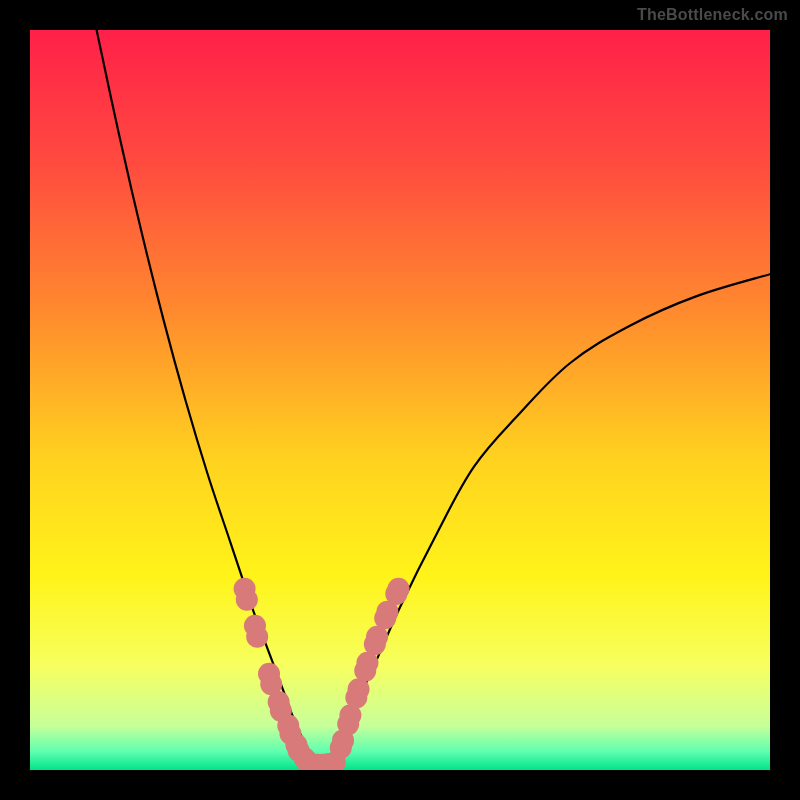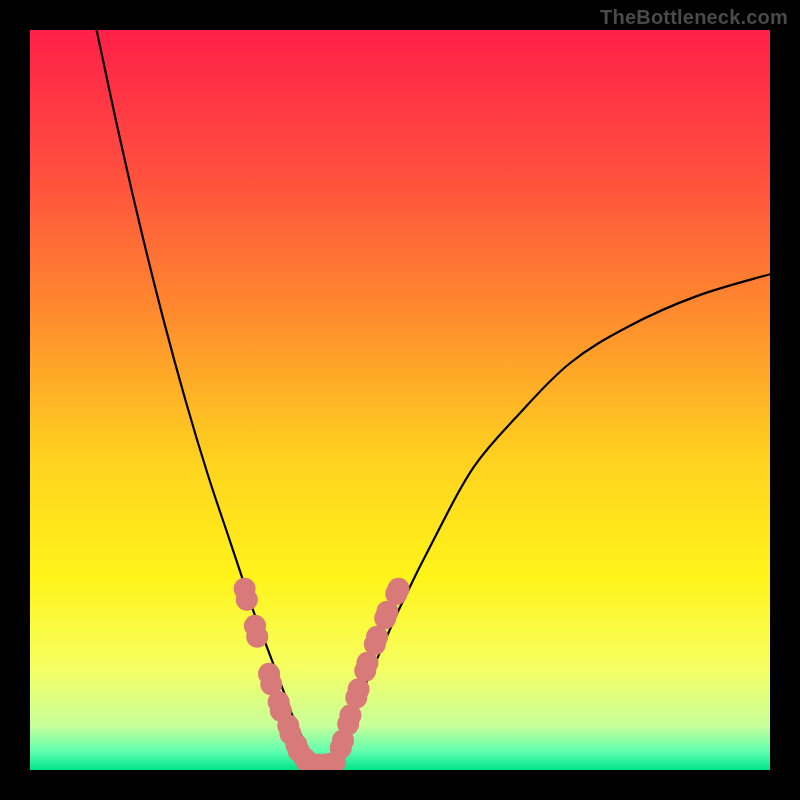--- a/index.html
+++ b/index.html
@@ -15,21 +15,21 @@
     position: relative;
     width: 800px;
     height: 800px;
     background: #000;
   }
   .watermark {
     position: absolute;
     top: 6px;
     right: 12px;
     color: #4a4a4a;
-    font-size: 20px;
+    font-size: 16px;
     font-weight: 600;
     letter-spacing: 0.2px;
     z-index: 5;
   }
   .plot-wrap {
     position: absolute;
     left: 30px;
     top: 30px;
     width: 740px;
     height: 740px;

